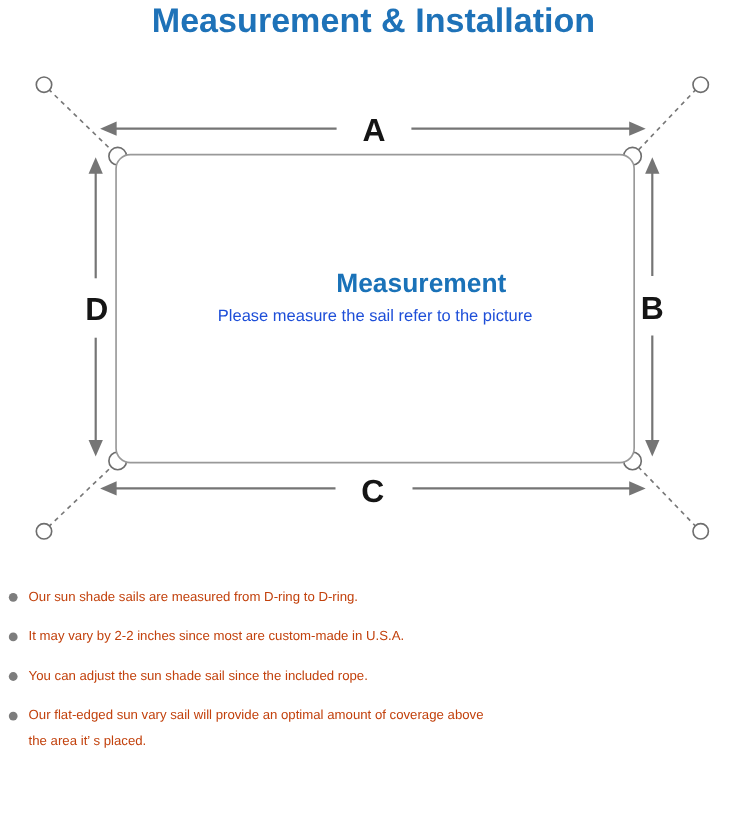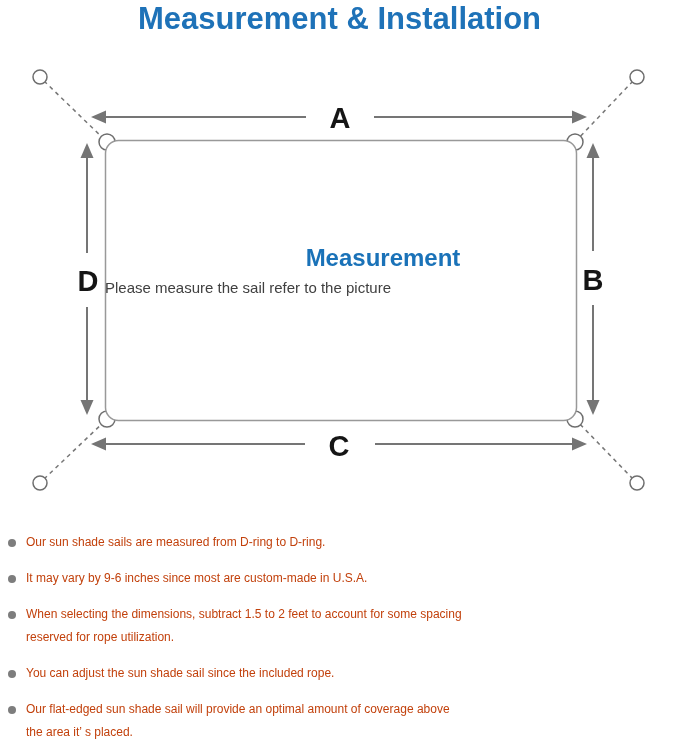--- a/index.html
+++ b/index.html
@@ -11,22 +11,22 @@
     position:absolute;top:1px;left:0;width:679px;text-align:center;
     font-size:31px;font-weight:bold;color:#1e72b8;letter-spacing:0px;
   }
   .diagram-svg{position:absolute;top:0;left:0;}
   .edge-label{font-family:"Liberation Sans",sans-serif;font-size:29px;font-weight:bold;fill:#151515;}
   .center-heading{
     position:absolute;left:105px;top:244px;width:556px;text-align:center;
     font-size:24px;font-weight:bold;color:#1a72b8;
   }
   .center-note{
-    position:absolute;left:105px;top:279px;width:472px;text-align:left;
-    font-size:15px;color:#404040;
+    position:absolute;left:105px;top:279px;width:472px;text-align:center;
+    font-size:15px;color:#1d4ed8;
   }
   .bullets{
     position:absolute;top:531px;left:8px;width:665px;margin:0;padding:0;list-style:none;
   }
   .bullets li{display:flex;gap:10px;margin-bottom:13px;}
   .dot{flex:none;width:8px;height:8px;border-radius:50%;background:#7d7d7d;margin-top:8px;}
   .bullet-text{max-width:640px;}
   .bullet-line{font-size:12px;line-height:23px;color:#c2410c;}
 </style>
 </head>
@@ -98,38 +98,31 @@
   <ul class="bullets">
     <li>
       <span class="dot"></span>
       <div class="bullet-text">
         <div class="bullet-line">Our sun shade sails are measured from D-ring to D-ring.</div>
       </div>
     </li>
     <li>
       <span class="dot"></span>
       <div class="bullet-text">
-        <div class="bullet-line">It may vary by 9-6 inches since most are custom-made in U.S.A.</div>
-      </div>
-    </li>
-    <li>
-      <span class="dot"></span>
-      <div class="bullet-text">
-        <div class="bullet-line">When selecting the dimensions, subtract 1.5 to 2 feet to account for some spacing</div>
-        <div class="bullet-line">reserved for rope utilization.</div>
+        <div class="bullet-line">It may vary by 2-2 inches since most are custom-made in U.S.A.</div>
       </div>
     </li>
     <li>
       <span class="dot"></span>
       <div class="bullet-text">
         <div class="bullet-line">You can adjust the sun shade sail since the included rope.</div>
       </div>
     </li>
     <li>
       <span class="dot"></span>
       <div class="bullet-text">
-        <div class="bullet-line">Our flat-edged sun shade sail will provide an optimal amount of coverage above</div>
+        <div class="bullet-line">Our flat-edged sun vary sail will provide an optimal amount of coverage above</div>
         <div class="bullet-line">the area it’ s placed.</div>
       </div>
     </li>
   </ul>
 
 </div>
 
 </body></html>

